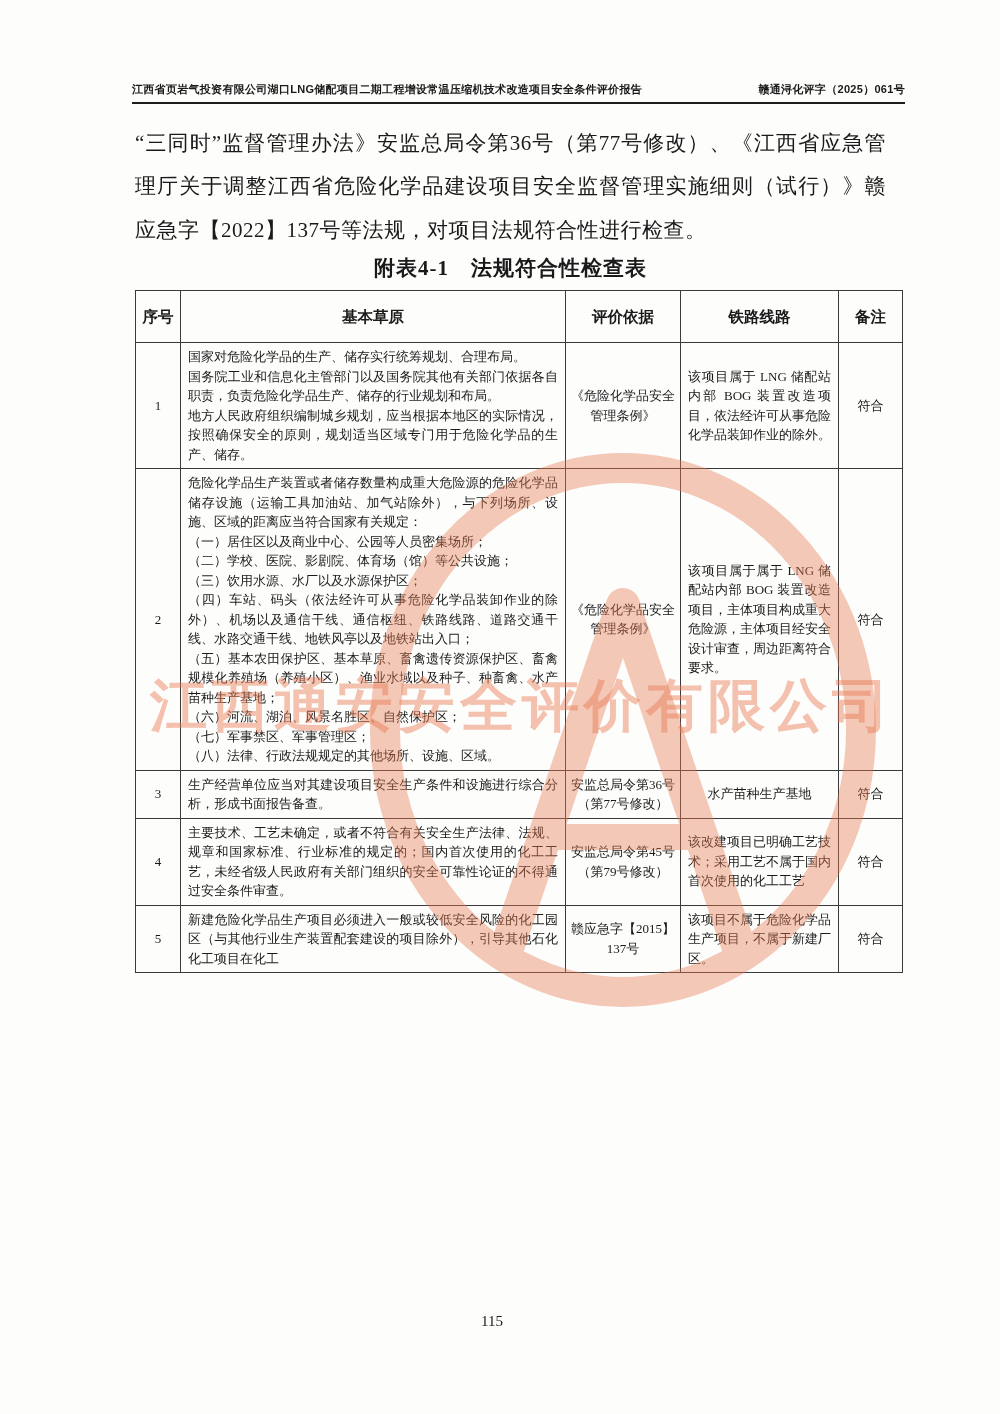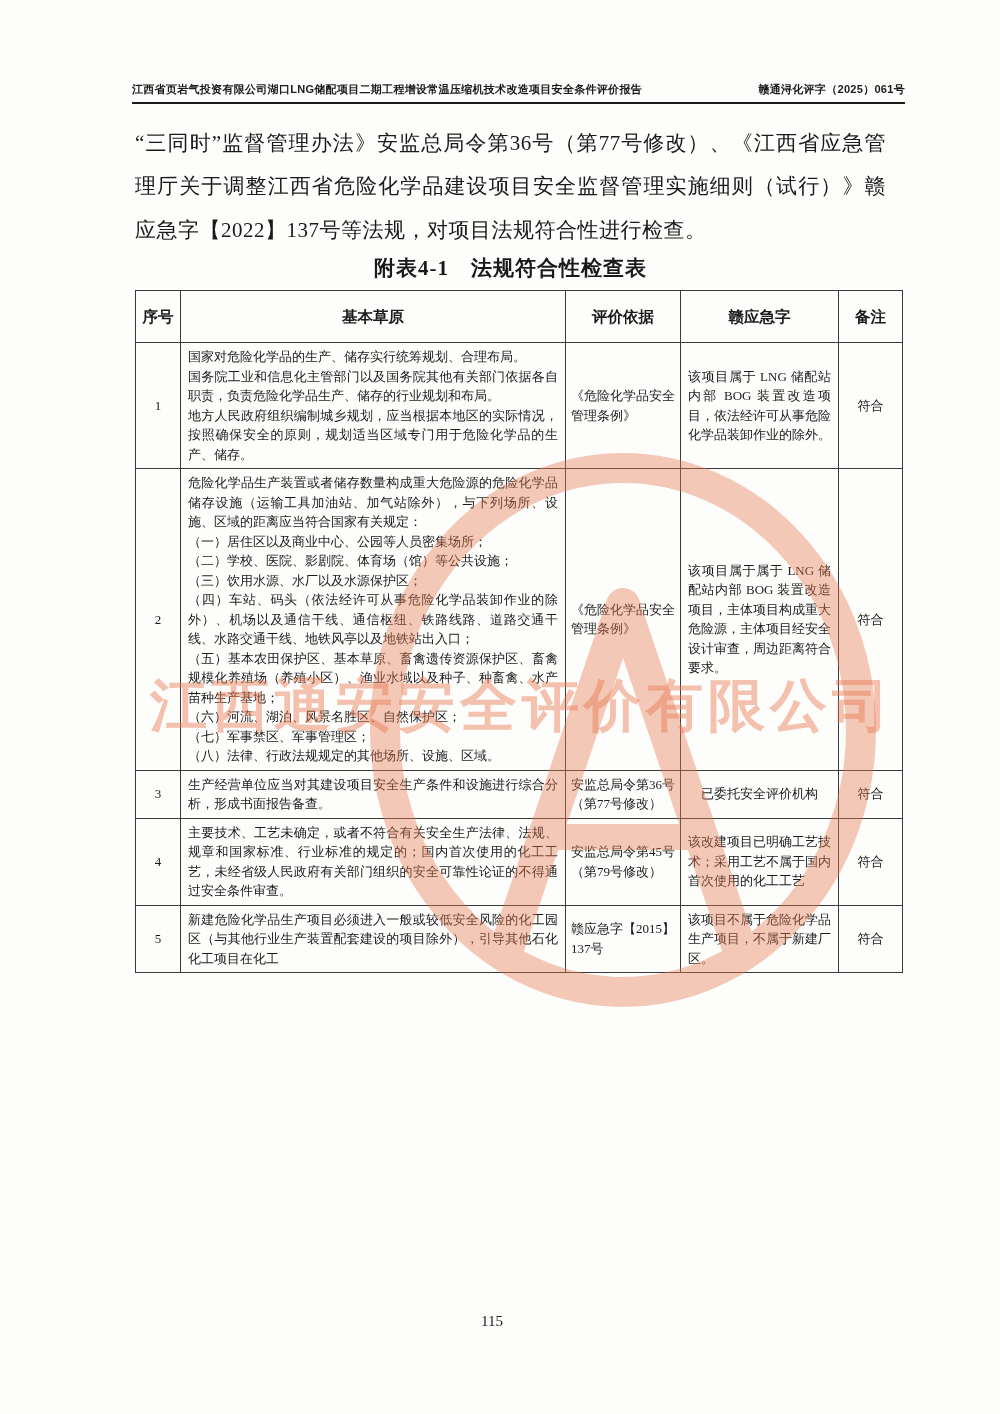--- a/index.html
+++ b/index.html
@@ -75,21 +75,21 @@
     font-size: 15.5px;
     height: 28px;
     padding: 14px 2px;
   }
   td.cell-seq  { text-align: center; }
   td.cell-item {
     text-align: justify;
     white-space: pre-line;
     padding: 4px 7px;
   }
-  td.cell-basis { text-align: left; }
+  td.cell-basis { text-align: center; }
   td.cell-fact  { text-align: justify; padding: 4px 7px; }
   td.cell-fact.centered { text-align: center; }
   td.cell-note { text-align: center; }
   
   .page-num {
     position: absolute;
     left: 0; right: 16px;
     bottom: 84px;
     text-align: center;
     font-size: 15px;
@@ -140,21 +140,21 @@
           <col class="c-item">
           <col class="c-basis">
           <col class="c-fact">
           <col class="c-note">
       </colgroup>
       <thead>
         <tr>
           <th>序号</th>
           <th>基本草原</th>
           <th>评价依据</th>
-          <th>赣应急字</th>
+          <th>铁路线路</th>
           <th>备注</th>
         </tr>
       </thead>
       <tbody>
         <tr>
           <td class="cell-seq">1</td>
           <td class="cell-item">国家对危险化学品的生产、储存实行统筹规划、合理布局。
 国务院工业和信息化主管部门以及国务院其他有关部门依据各自职责，负责危险化学品生产、储存的行业规划和布局。
 地方人民政府组织编制城乡规划，应当根据本地区的实际情况，按照确保安全的原则，规划适当区域专门用于危险化学品的生产、储存。</td>
           <td class="cell-basis">《危险化学品安全管理条例》</td>
@@ -173,21 +173,21 @@
 （七）军事禁区、军事管理区；
 （八）法律、行政法规规定的其他场所、设施、区域。</td>
           <td class="cell-basis">《危险化学品安全管理条例》</td>
           <td class="cell-fact">该项目属于属于 LNG 储配站内部 BOG 装置改造项目，主体项目构成重大危险源，主体项目经安全设计审查，周边距离符合要求。</td>
           <td class="cell-note">符合</td>
         </tr>
         <tr>
           <td class="cell-seq">3</td>
           <td class="cell-item">生产经营单位应当对其建设项目安全生产条件和设施进行综合分析，形成书面报告备查。</td>
           <td class="cell-basis">安监总局令第36号（第77号修改）</td>
-          <td class="cell-fact centered">已委托安全评价机构</td>
+          <td class="cell-fact centered">水产苗种生产基地</td>
           <td class="cell-note">符合</td>
         </tr>
         <tr>
           <td class="cell-seq">4</td>
           <td class="cell-item">主要技术、工艺未确定，或者不符合有关安全生产法律、法规、规章和国家标准、行业标准的规定的；国内首次使用的化工工艺，未经省级人民政府有关部门组织的安全可靠性论证的不得通过安全条件审查。</td>
           <td class="cell-basis">安监总局令第45号（第79号修改）</td>
           <td class="cell-fact">该改建项目已明确工艺技术；采用工艺不属于国内首次使用的化工工艺</td>
           <td class="cell-note">符合</td>
         </tr>
         <tr>

